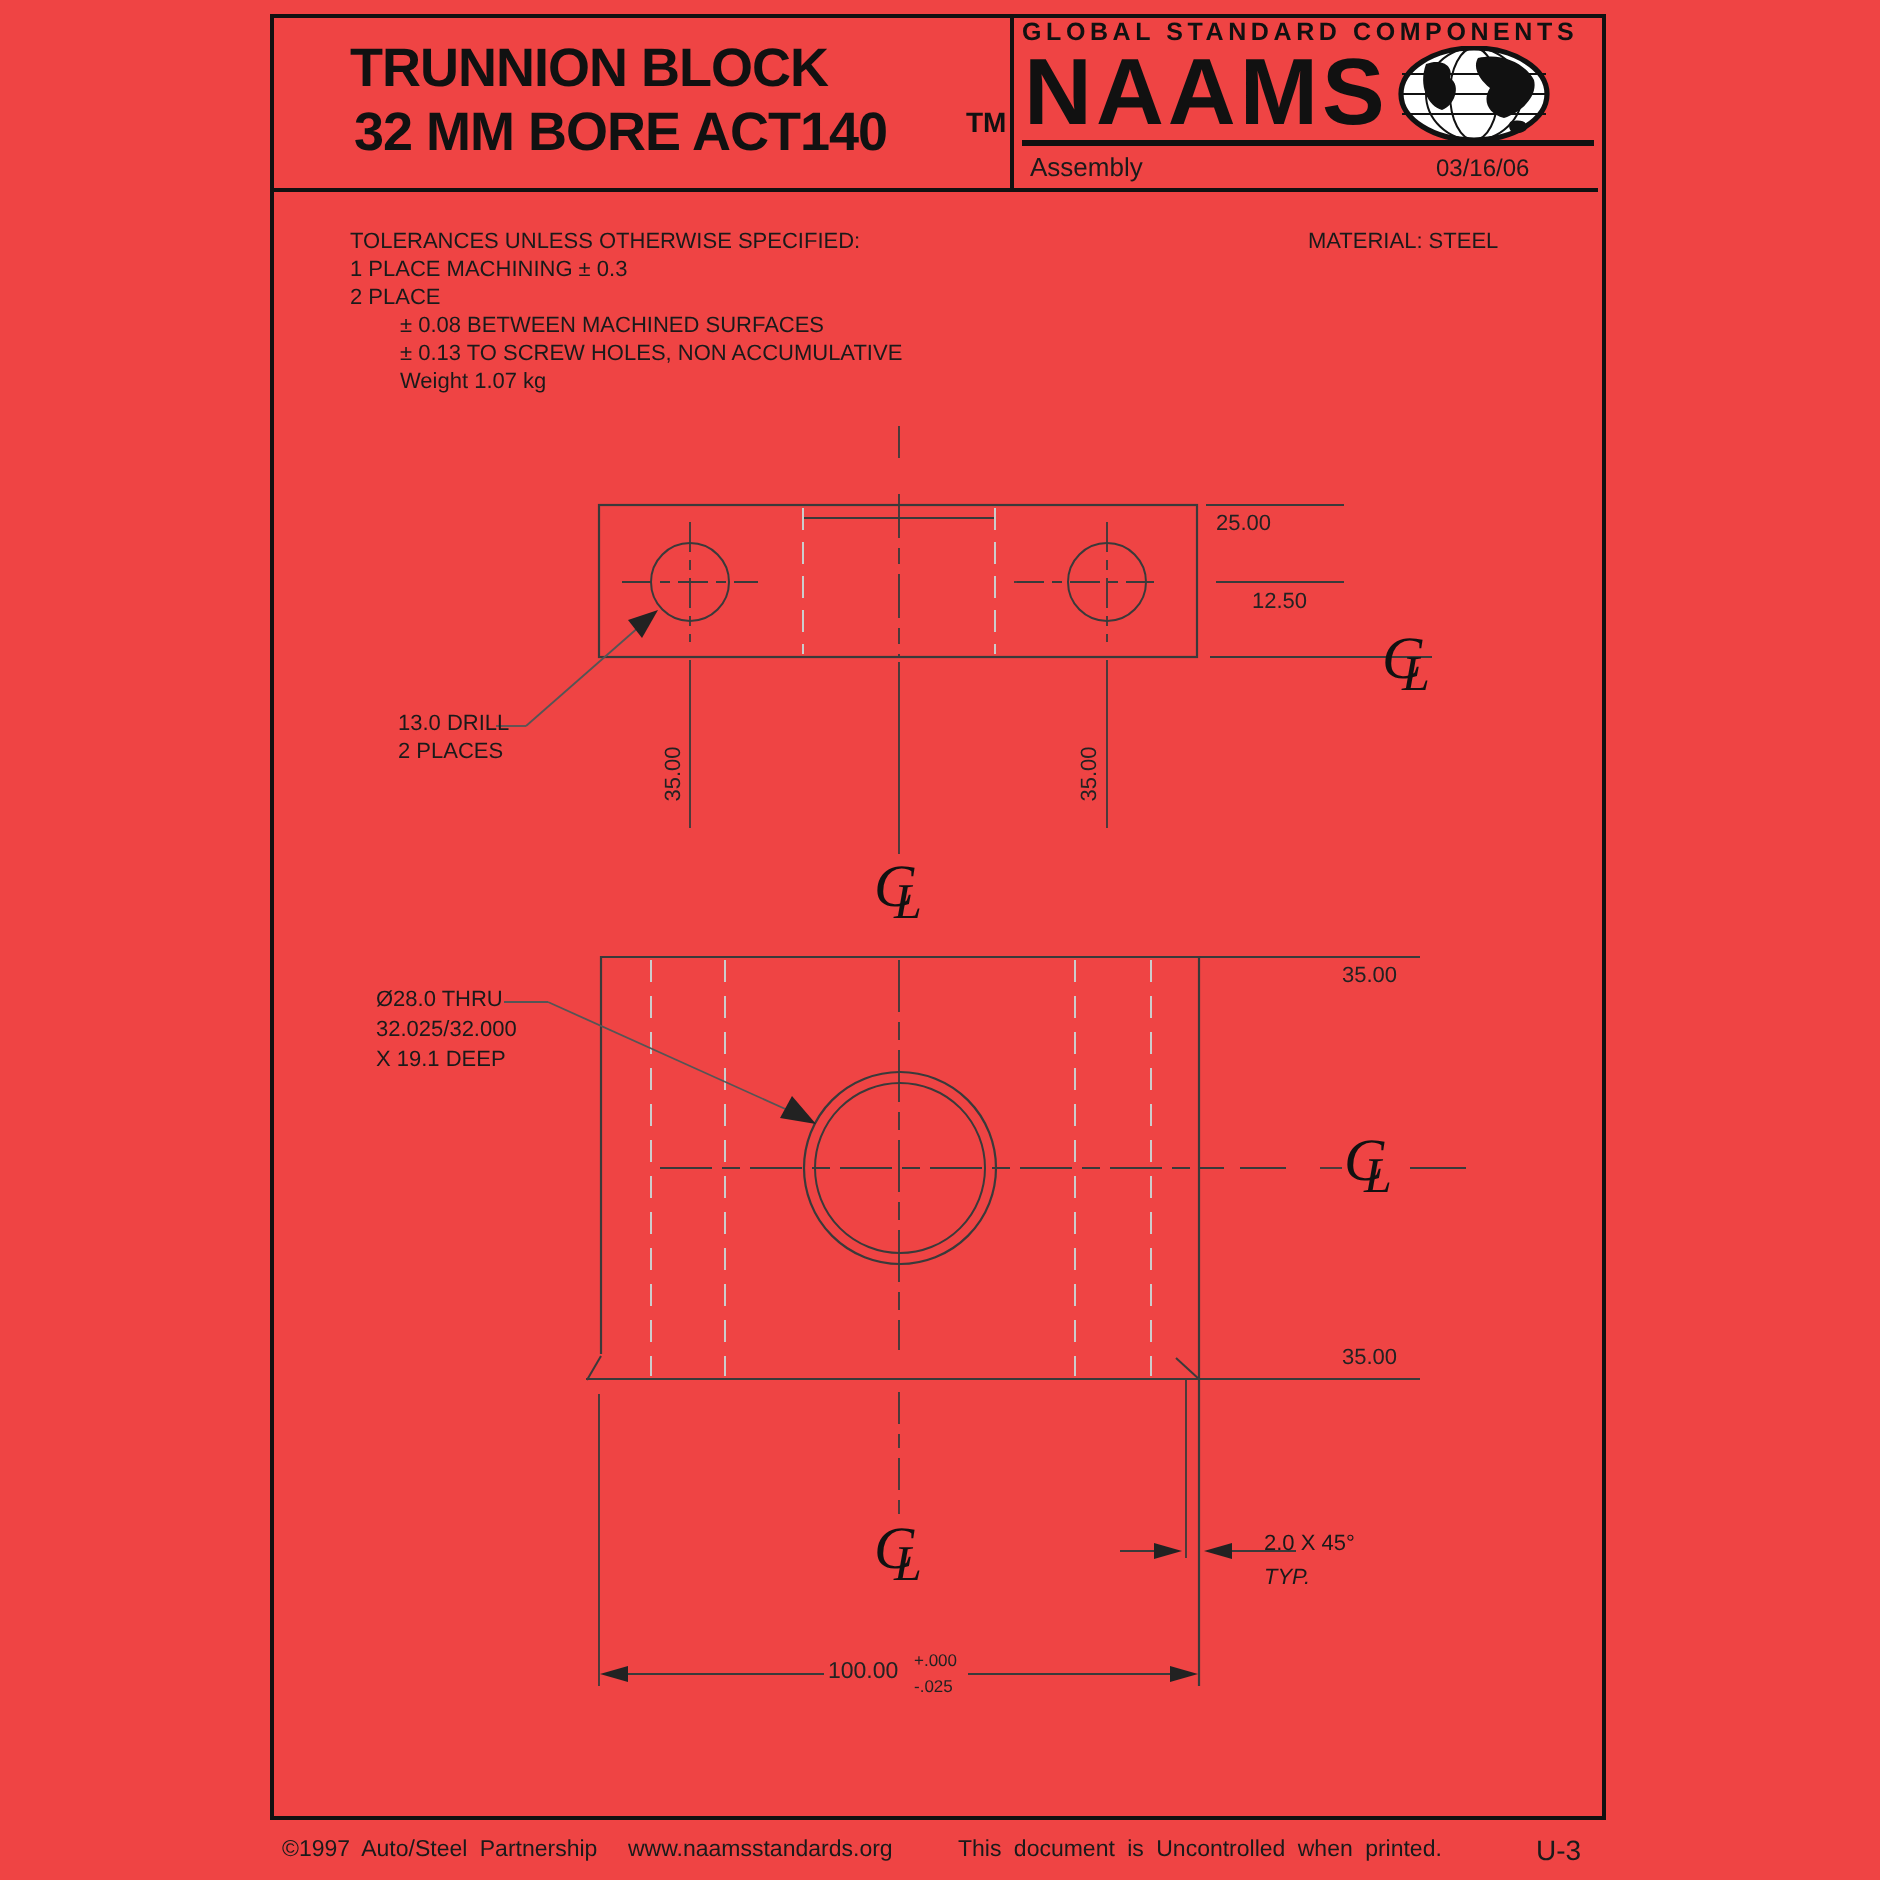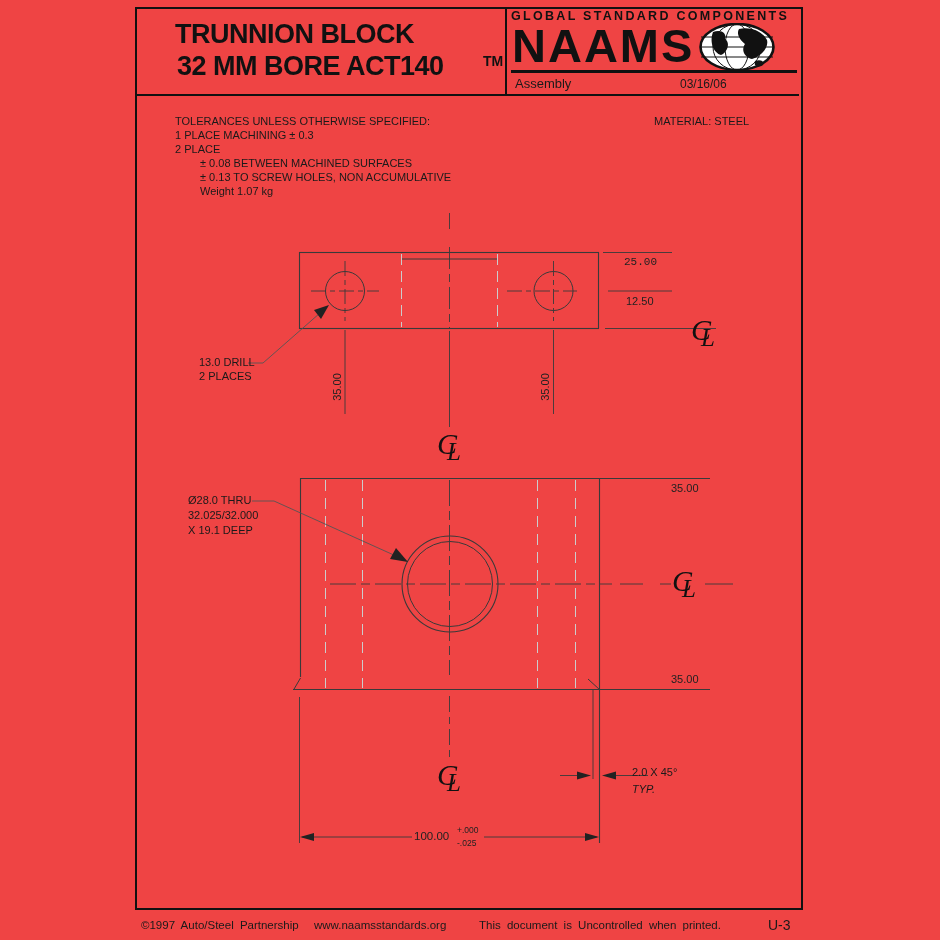--- a/index.html
+++ b/index.html
@@ -49,21 +49,21 @@
     <line x1="2" y1="14" x2="74" y2="14" stroke="#111" stroke-width="1"></line>
     <line x1="1.5" y1="24" x2="74.5" y2="24" stroke="#111" stroke-width="1"></line>
     <line x1="2" y1="34" x2="74" y2="34" stroke="#111" stroke-width="1"></line>
     <path d="M14,9 C22,6 28,10 26,16 C32,20 28,30 22,32 C15,30 10,20 14,9 Z" fill="#111"></path>
     <path d="M40,6 C52,3 64,9 68,17 C70,25 62,33 53,36 C45,34 42,27 46,21 C41,17 37,11 40,6 Z" fill="#111"></path>
     <path d="M56,38 C61,36 66,38 64,42 C60,45 54,44 56,38 Z" fill="#111"></path>
   </svg>
 
   <div class="hline" style="left:511px;top:70px;width:286px;height:2.5px;"></div>
   <div class="abs subhead" style="left:515px;top:76px;">Assembly</div>
-  <div class="abs datetxt" style="left:680px;top:77px;">03/16/06</div>
+  <div class="abs datetxt" style="left:718px;top:77px;">03/16/06</div>
 
   <div class="abs note" style="left:175px;top:115px;">TOLERANCES UNLESS OTHERWISE SPECIFIED:</div>
   <div class="abs note" style="left:175px;top:129px;">1 PLACE MACHINING ± 0.3</div>
   <div class="abs note" style="left:175px;top:143px;">2 PLACE</div>
   <div class="abs note" style="left:200px;top:157px;">± 0.08 BETWEEN MACHINED SURFACES</div>
   <div class="abs note" style="left:200px;top:171px;">± 0.13 TO SCREW HOLES, NON ACCUMULATIVE</div>
   <div class="abs note" style="left:200px;top:185px;">Weight 1.07 kg</div>
   <div class="abs note" style="left:654px;top:115px;">MATERIAL: STEEL</div>
 
   <svg width="940" height="940" viewBox="0 0 940 940">
@@ -154,21 +154,21 @@
       <line x1="248" y1="363" x2="263" y2="363"></line>
       <line x1="263" y1="363" x2="320" y2="313"></line>
       <polygon points="329,305 314,310 321,319" stroke="none"></polygon>
 
       <line x1="252" y1="501" x2="274" y2="501"></line>
       <line x1="274" y1="501" x2="396" y2="556"></line>
       <polygon points="408,562 390,559 396,548" stroke="none"></polygon>
     </g>
   </svg>
 
-  <div class="abs dim" style="left:624px;top:256px;font-family:Liberation Mono, monospace;">25.00</div>
+  <div class="abs dim" style="left:608px;top:256px;">25.00</div>
   <div class="abs dim" style="left:626px;top:295px;">12.50</div>
   <div class="abs dim rot" style="left:315px;top:381px;width:44px;">35.00</div>
   <div class="abs dim rot" style="left:523px;top:381px;width:44px;">35.00</div>
   <div class="abs dim" style="left:671px;top:482px;">35.00</div>
   <div class="abs dim" style="left:671px;top:673px;">35.00</div>
   <div class="abs dim" style="left:414px;top:830px;font-size:11.5px;">100.00</div>
   <div class="abs dim-sm" style="left:457px;top:825px;">+.000</div>
   <div class="abs dim-sm" style="left:457px;top:838px;">-.025</div>
 
   <div class="abs note" style="left:199px;top:356px;">13.0 DRILL</div>

